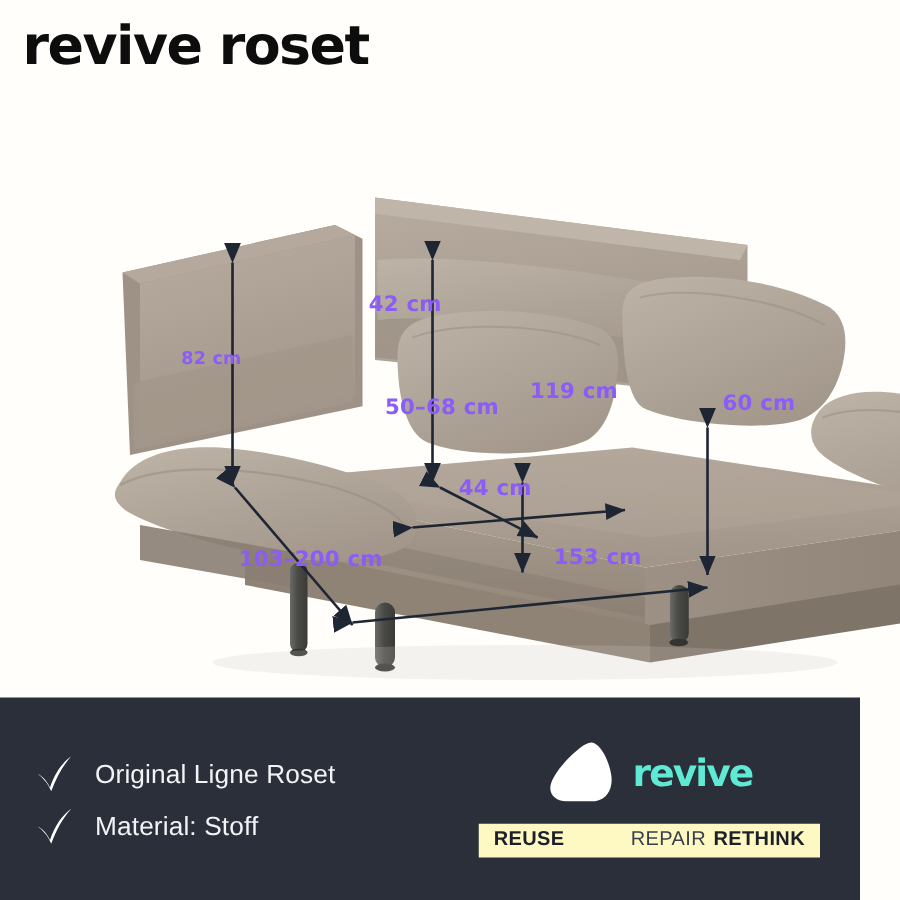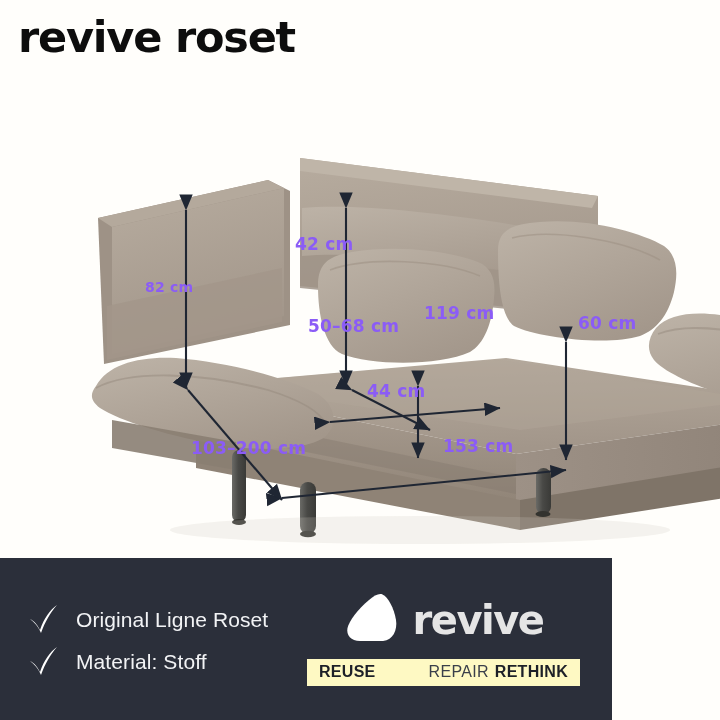--- a/index.html
+++ b/index.html
@@ -38,44 +38,44 @@
   .dim-42  {left:295px; top:234px; font-size:17px;}
   .dim-5068{left:308px; top:316px; font-size:17px;}
   .dim-119 {left:424px; top:303px; font-size:17px;}
   .dim-60  {left:578px; top:313px; font-size:17px;}
   .dim-44  {left:367px; top:381px; font-size:17px;}
   .dim-153 {left:443px; top:436px; font-size:17px;}
   .dim-103 {left:143px; top:438px; font-size:17px;margin-left:48px;}
 
   
   .footer{
-    position:absolute;left:0;bottom:0;width:612px;height:162px;
+    position:absolute;left:0;bottom:0;width:688px;height:162px;
     background:#2b2f3a;
   }
   .footer-inner{
     position:absolute;inset:0;
     display:flex;align-items:center;justify-content:space-between;
     padding:0 26px 0 28px;box-sizing:border-box;
   }
   .features{display:flex;flex-direction:column;gap:9px;margin-top:2px;}
   .feature-row{display:flex;align-items:center;gap:18px;height:33px;}
   .check-icon{width:30px;height:30px;flex:0 0 30px;display:block;}
   .feature-label{
     color:#f2f3f5;font-size:21px;line-height:1;
     font-family:"Liberation Sans", sans-serif;
     letter-spacing:.1px;
   }
 
   .revive-block{display:flex;flex-direction:column;align-items:center;gap:11px;margin-right:6px;}
   .revive-top{display:flex;align-items:center;gap:13px;}
   .revive-mark{width:56px;height:56px;display:block;}
   .revive-word{
-    color:#e5e5e5;
+    color:#5eead4;
     font-family:"DejaVu Sans", sans-serif;
-    font-weight:700;font-size:40px;line-height:1;
+    font-weight:700;font-size:30px;line-height:1;
     letter-spacing:-1.5px;
   }
   .revive-badge{
     background:#fef9c3;
     padding:5px 12px 6px;
     display:flex;align-items:center;gap:6px;
     letter-spacing:.3px;
   }
   .badge-bold{
     color:#1d2028;font-size:16px;font-weight:700;line-height:1;

